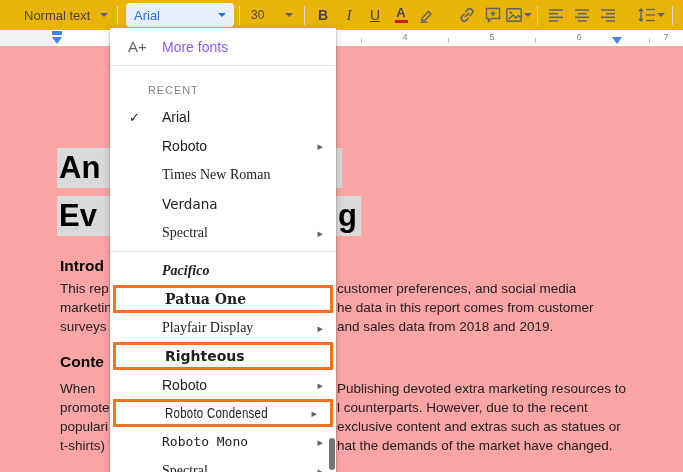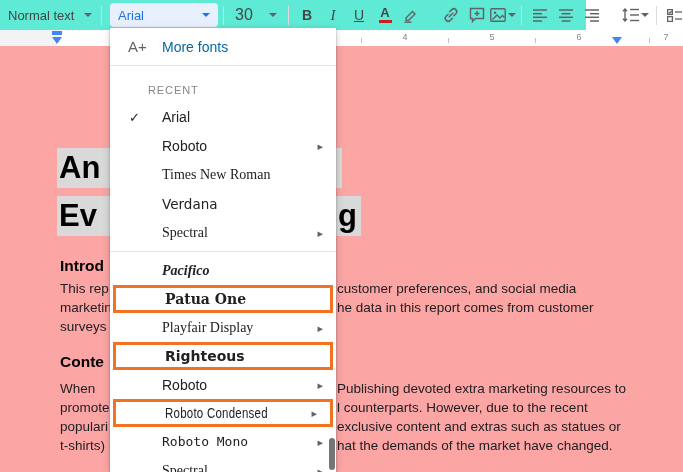--- a/index.html
+++ b/index.html
@@ -2,33 +2,33 @@
 <html style="--accent-blue: #1a73e8; --selector-bg: #e8f0fe; --annotation-orange: #f47122; --selection-gray: #d9d9d9; --text-color-bar: #c5221f;"><head>
 <meta charset="utf-8">
 <style>
   html,body{margin:0;padding:0;}
   body{
     width:683px;height:472px;position:relative;overflow:hidden;
     background:#fff;font-family:"Liberation Sans",sans-serif;color:#202124;
   }
   
   .toolbar{
-    position:absolute;top:0;left:0;width:586px;height:30px;z-index:5;
-    display:flex;align-items:center;background:#5eead4;padding-left:4px;box-sizing:border-box;
+    position:absolute;top:0;left:0;width:683px;height:30px;z-index:5;
+    display:flex;align-items:center;background:#eab308;padding-left:20px;box-sizing:border-box;
   }
   .tb-sep{width:1px;height:19px;background:#dadce0;margin:0 5px;flex:0 0 auto;}
   .tb-btn{display:flex;align-items:center;justify-content:center;height:24px;
     border-radius:4px;flex:0 0 auto;color:#444746;cursor:pointer;}
   .caret{width:0;height:0;border-left:4px solid transparent;border-right:4px solid transparent;
     border-top:4px solid #5f6368;margin-left:6px;flex:0 0 auto;}
   .caret.blue{border-top-color:var(--accent-blue,#1a73e8);}
   .style-sel{width:84px;justify-content:space-between;padding:0 4px;font-size:13px;color:#444746;}
   .font-sel{width:92px;justify-content:space-between;padding:0 8px;margin-left:3px;
     background:var(--selector-bg,#e8f0fe);color:var(--accent-blue,#1a73e8);font-size:13px;}
-  .size-sel{width:42px;justify-content:space-between;padding:0 6px;font-size:16px;color:#444746;}
+  .size-sel{width:42px;justify-content:space-between;padding:0 6px;font-size:12px;color:#444746;}
   .fmt{width:26px;font-size:14px;}
   .fmt.b{font-weight:800;}
   .fmt.i{font-style:italic;font-family:"Liberation Serif",serif;font-size:15px;}
   .fmt.u{text-decoration:underline;}
   .color-a{display:flex;flex-direction:column;align-items:center;line-height:12px;}
   .color-a .bar{width:13px;height:3px;background:var(--text-color-bar,#c5221f);margin-top:1px;}
   .icon-svg{display:block;}
   .grp-gap{width:14px;flex:0 0 auto;}
   
   .ruler{position:absolute;top:30px;left:0;width:683px;height:16px;background:#fff;
@@ -49,21 +49,21 @@
   .t-l2l{left:57px;top:150px;width:279px;}
   .t-l2r{left:336px;top:150px;}
   .h2x{font-size:15.5px;font-weight:700;color:#000;}
   .body-t{font-size:13.5px;color:#202124;}
   
   .menu{position:absolute;left:110px;top:28px;width:226px;height:444px;background:#fff;z-index:20;
     box-shadow:0 1px 2px rgba(0,0,0,.3),0 2px 8px rgba(0,0,0,.18);overflow:hidden;}
   .mf-row{height:38px;display:flex;align-items:center;padding-left:18px;cursor:pointer;
     border-bottom:1px solid #e3e5e8;box-sizing:border-box;}
   .mf-icon{width:34px;font-size:15px;color:#5f6368;}
-  .mf-label{font-size:14px;color:#0369a1;}
+  .mf-label{font-size:14px;color:#8b5cf6;}
   .recent-label{padding:18px 0 6px 38px;font-size:11px;color:#80868b;letter-spacing:.9px;}
   .mi{position:relative;height:29px;display:flex;align-items:center;padding-left:52px;
     box-sizing:border-box;cursor:pointer;}
   .mi-label{font-size:14px;color:#202124;}
   .check{position:absolute;left:19px;top:50%;transform:translateY(-50%);font-size:13px;color:#202124;}
   .sub{position:absolute;right:13px;top:50%;transform:translateY(-50%);font-size:11px;color:#5f6368;}
   .menu-div{height:1px;background:#e3e5e8;margin:4px 0;}
   .annotated{border:3px solid var(--annotation-orange,#f47122);margin:0 3px;padding-left:49px;height:28px;}
   .scroll-thumb{position:absolute;right:1px;bottom:2px;width:6px;height:32px;background:#757575;border-radius:3px;}
   
@@ -233,20 +233,21 @@
   <span class="frag title-frag t-l2l">Ev</span>
   <span class="frag title-frag t-l2r">g</span>
 
   <span class="frag h2x" style="left:60px;top:211px;">Introd</span>
 
   <span class="frag body-t" style="left:60px;top:235px;">This rep</span>
   <span class="frag body-t" style="left:337px;top:235px;">customer preferences, and social media</span>
   <span class="frag body-t" style="left:60px;top:254px;">marketing</span>
   <span class="frag body-t" style="left:337px;top:254px;">he data in this report comes from customer</span>
   <span class="frag body-t" style="left:60px;top:273px;">surveys</span>
+  <span class="frag body-t" style="left:337px;top:273px;">and sales data from 2018 and 2019.</span>
 
   <span class="frag h2x" style="left:60px;top:307px;">Conte</span>
 
   <span class="frag body-t" style="left:60px;top:335px;">When</span>
   <span class="frag body-t" style="left:337px;top:335px;">Publishing devoted extra marketing resources to</span>
   <span class="frag body-t" style="left:60px;top:354px;">promote</span>
   <span class="frag body-t" style="left:337px;top:354px;">l counterparts. However, due to the recent</span>
   <span class="frag body-t" style="left:60px;top:373px;">populari</span>
   <span class="frag body-t" style="left:337px;top:373px;">exclusive content and extras such as statues or</span>
   <span class="frag body-t" style="left:60px;top:392px;">t-shirts)</span>

